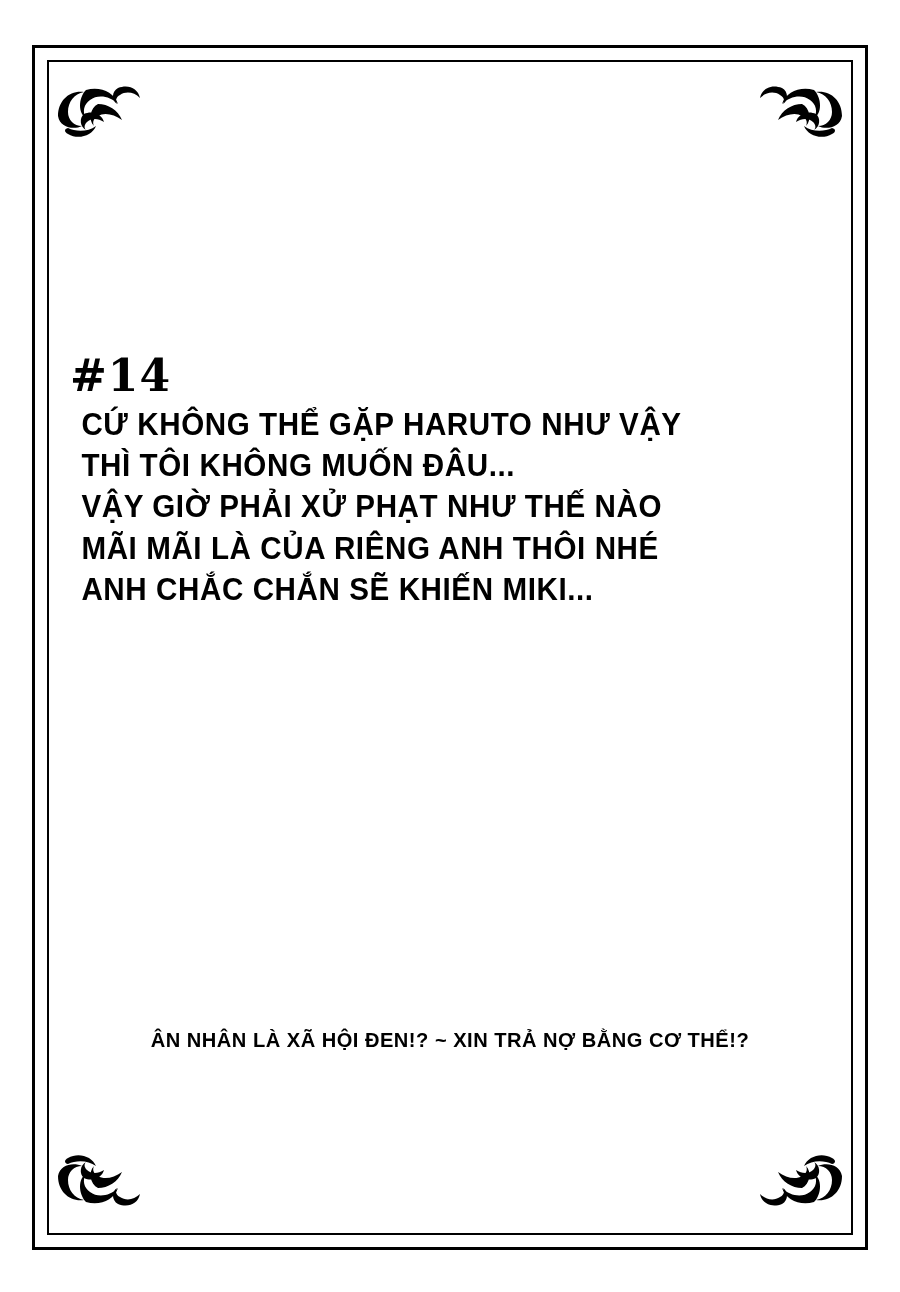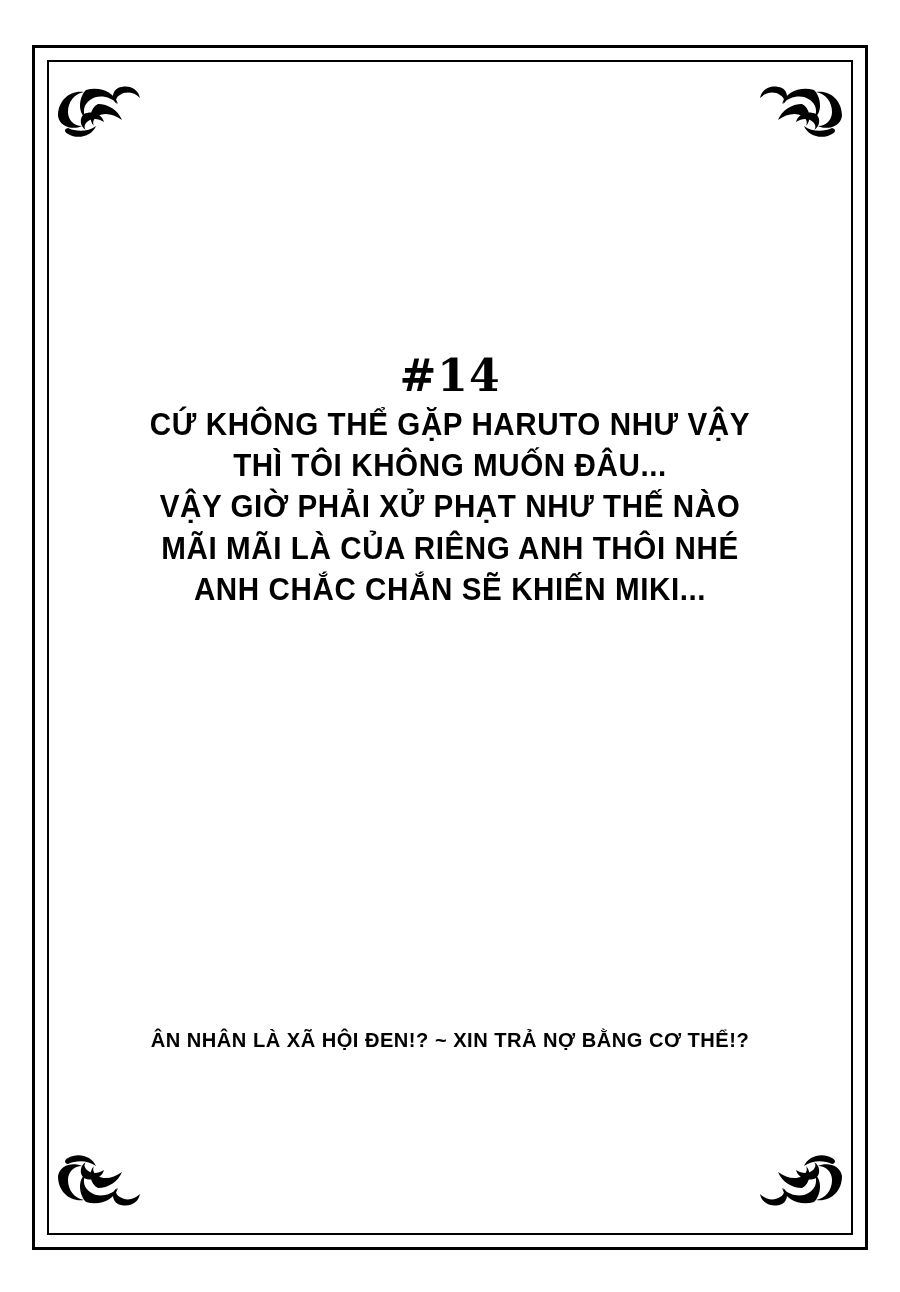--- a/index.html
+++ b/index.html
@@ -57,21 +57,21 @@
   .orn-tr { right: 44px; top: 70px; transform: scaleX(-1); }
   .orn-bl { left: 44px;  bottom: 70px; transform: scaleY(-1); }
   .orn-br { right: 44px; bottom: 70px; transform: scale(-1,-1); }
 
   
   .title-block {
     position: absolute;
     left: 70px;
     top: 352px;
     width: 760px;
-    text-align: center;
+    text-align: left;
   }
   .chapter-number {
     font-family: "DejaVu Serif", serif;
     font-size: 44px;
     font-weight: 700;
     line-height: 1.08;
     color: #000000;
     letter-spacing: 1px;
     margin-bottom: 4px;
   }

